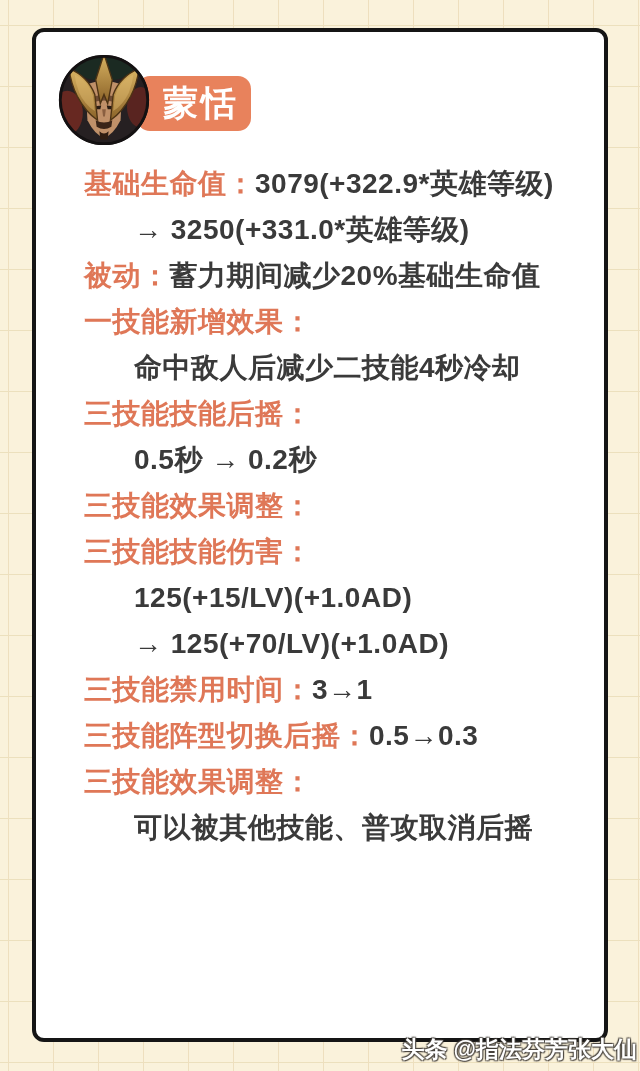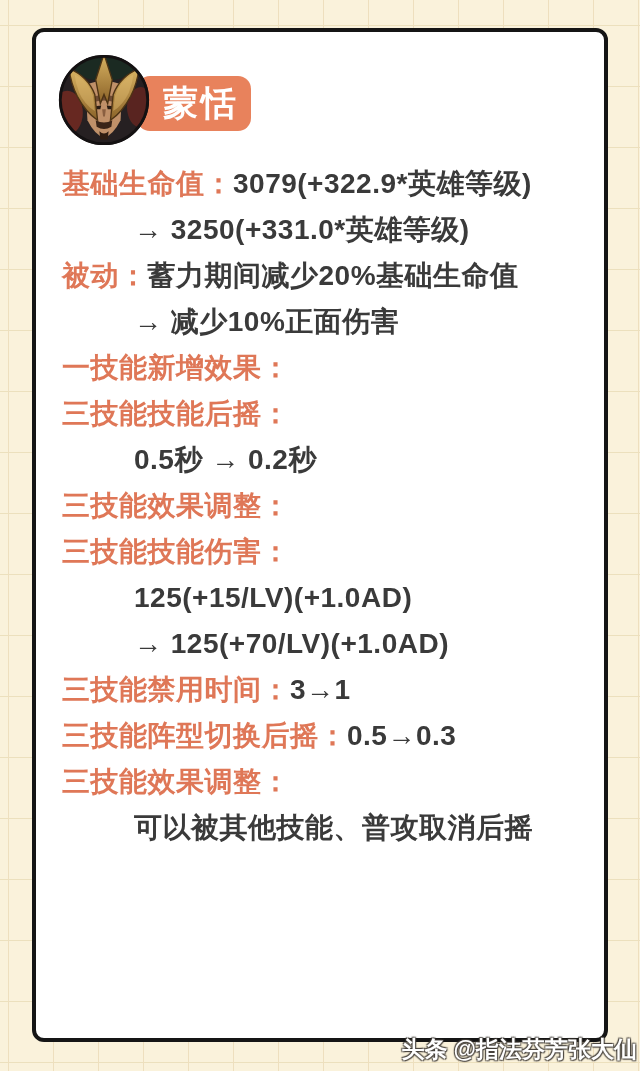--- a/index.html
+++ b/index.html
@@ -28,21 +28,21 @@
   }
   .badge .hero-name{
     color:#ffffff;font-size:35px;font-weight:bold;letter-spacing:3px;
   }
   .avatar{position:absolute;left:-4px;top:0;width:92px;height:92px;}
   .content{position:relative;}
   .line{
     margin:0;font-size:28px;line-height:46px;font-weight:bold;color:#3a3a3a;
     letter-spacing:0.5px;
   }
-  .line .lbl{color:#df7757;}
+  .line .lbl{color:#df7757;margin-left:22px;}
   .line.indent{padding-left:72px;}
   .watermark{
     position:absolute;right:3px;top:1034px;z-index:5;
     font-size:23px;font-weight:bold;color:#ffffff;white-space:nowrap;
     text-shadow:-1px -1px 1px rgba(60,55,50,.85), 1px 1px 1px rgba(60,55,50,.85),
                  1px -1px 1px rgba(60,55,50,.7), -1px 1px 1px rgba(60,55,50,.7);
   }
   .watermark .plat{margin-right:6px;margin-top:28px;}
 </style>
 </head>
@@ -86,22 +86,22 @@
         </g>
         <circle cx="50" cy="50" r="47.5" fill="none" stroke="#141112" stroke-width="3"></circle>
       </svg>
     </div>
   </div>
 
   <div class="content">
     <p class="line"><span class="lbl">基础生命值：</span><span>3079(+322.9*英雄等级)</span></p>
     <p class="line indent"><span>→ 3250(+331.0*英雄等级)</span></p>
     <p class="line"><span class="lbl">被动：</span><span>蓄力期间减少20%基础生命值</span></p>
-    <p class="line indent"><span>→ 减少10%正面伤害</span></p>
     <p class="line"><span class="lbl">一技能新增效果：</span></p>
+    <p class="line indent"><span>命中敌人后减少二技能4秒冷却</span></p>
     <p class="line"><span class="lbl">三技能技能后摇：</span></p>
     <p class="line indent"><span>0.5秒 → 0.2秒</span></p>
     <p class="line"><span class="lbl">三技能效果调整：</span></p>
     <p class="line"><span class="lbl">三技能技能伤害：</span></p>
     <p class="line indent"><span>125(+15/LV)(+1.0AD)</span></p>
     <p class="line indent"><span>→ 125(+70/LV)(+1.0AD)</span></p>
     <p class="line"><span class="lbl">三技能禁用时间：</span><span>3→1</span></p>
     <p class="line"><span class="lbl">三技能阵型切换后摇：</span><span>0.5→0.3</span></p>
     <p class="line"><span class="lbl">三技能效果调整：</span></p>
     <p class="line indent"><span>可以被其他技能、普攻取消后摇</span></p>

